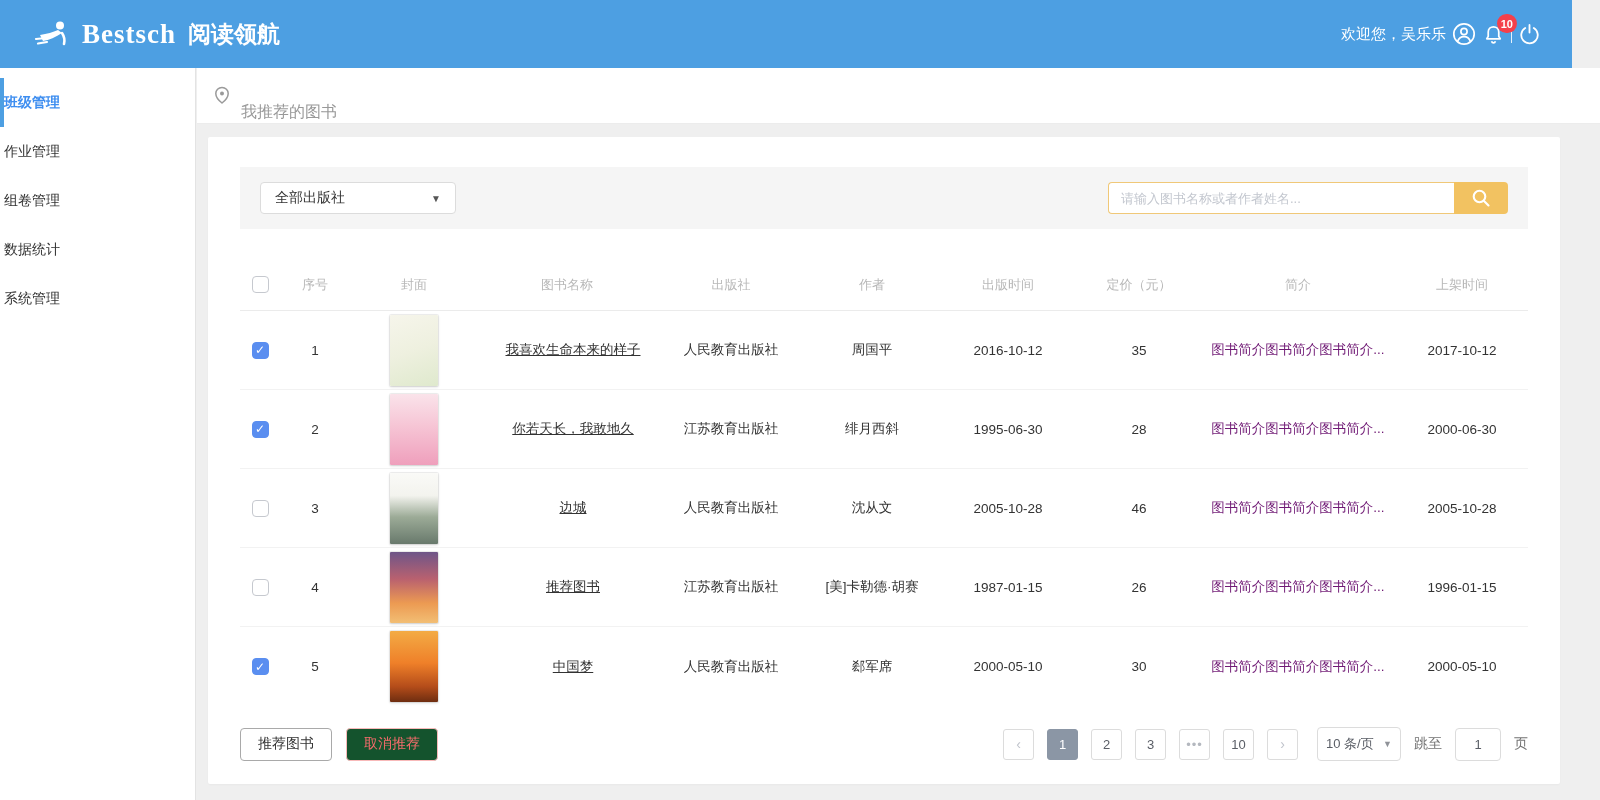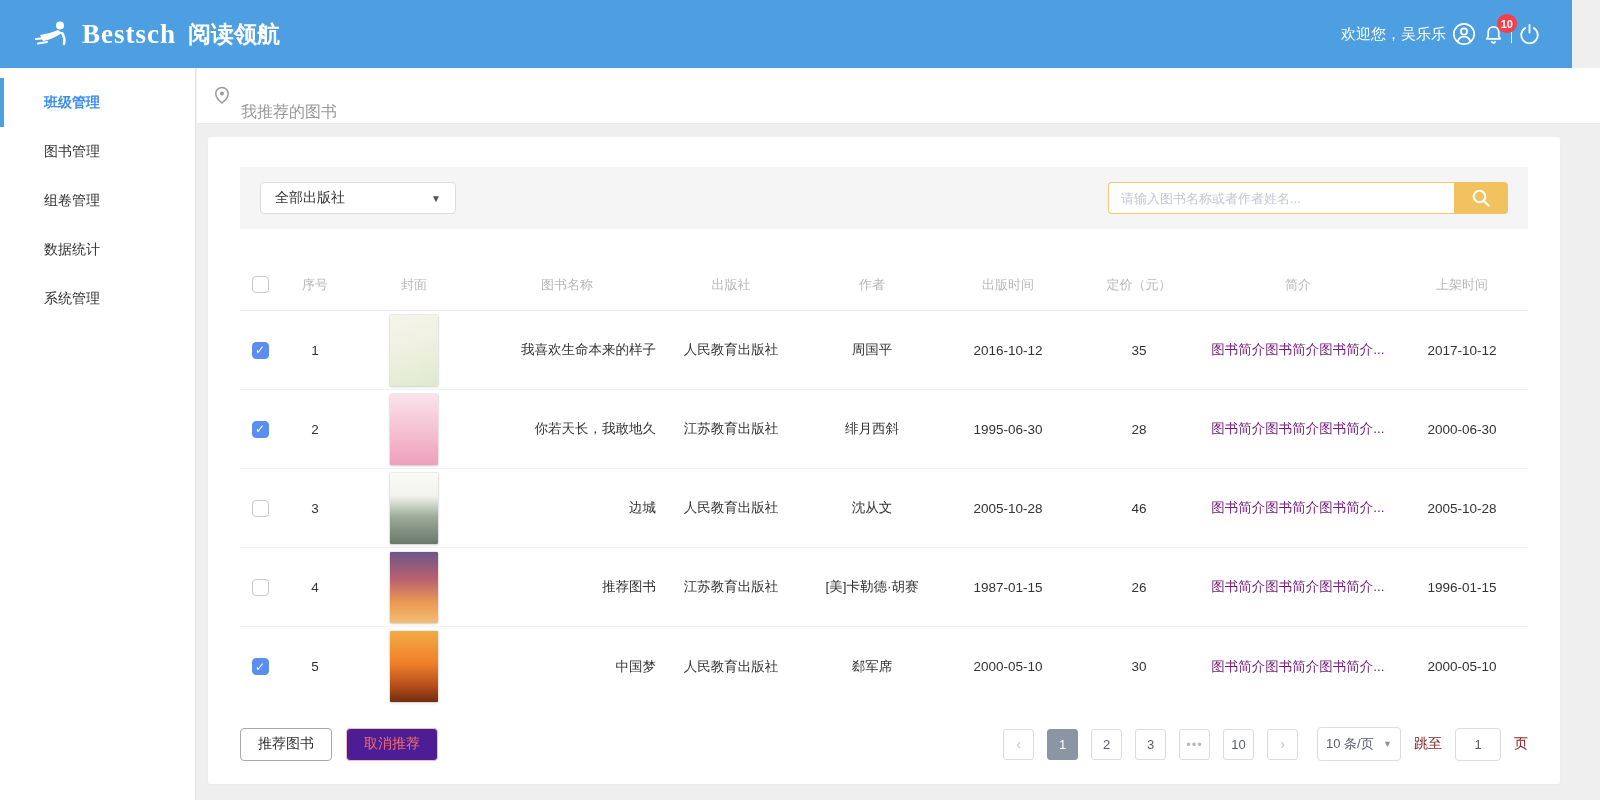--- a/index.html
+++ b/index.html
@@ -29,21 +29,21 @@
     display:flex; align-items:center; justify-content:center; padding:0 4px;
   }
   .vdivider { width:1px; height:18px; background:rgba(255,255,255,.85); }
 
   
   .sidebar {
     position:absolute; top:68px; left:0; width:196px; bottom:0;
     background:#fff; border-right:1px solid #e3e3e3; padding-top:10px;
   }
   .side-item {
-    height:49px; display:flex; align-items:center; padding-left:40px;
+    height:49px; display:flex; align-items:center; 
     font-size:14px; color:#333; cursor:pointer; border-left:4px solid transparent;
   }
   .side-item.active { color:#3e8ef0; border-left-color:#4d9fe2; font-weight:bold; }
 
   
   .main { position:absolute; top:68px; left:197px; right:0; bottom:0; }
   .breadcrumb-bar {
     height:56px; background:#fff; border-bottom:1px solid #ececec;
     display:flex; align-items:center; gap:9px; padding-left:15px; color:#999;
   }
@@ -79,60 +79,60 @@
   .t-head {
     display:grid; grid-template-columns:var(--cols); align-items:center;
     height:52px; color:#b8b8b8; font-size:13px; border-bottom:1px solid #ebebeb;
   }
   .t-row {
     display:grid; grid-template-columns:var(--cols); align-items:center;
     height:79px; font-size:13.5px; color:#333; border-bottom:1px solid #f2f2f2;
   }
   .t-row:last-child { border-bottom:none; }
   .c-center { text-align:center; }
-  .c-title { text-align:right; padding-left:12px; }
+  .c-title { text-align:center; padding-left:12px;text-decoration:underline; }
   .c-intro { color:#701a75; }
   .checkbox {
     width:17px; height:17px; border:1px solid #c6c9cf; border-radius:4px; background:#fff;
     cursor:pointer; margin:0 auto; display:flex; align-items:center; justify-content:center;
     font-size:12px; color:transparent;
   }
   .checkbox.checked { background:#5a8ef0; border-color:#5a8ef0; color:#fff; }
   .cover {
     width:48px; height:71px; margin:0 auto; border-radius:1px;
     box-shadow:0 0 0 1px rgba(0,0,0,.06), 0 1px 3px rgba(0,0,0,.15);
   }
 
   
   .table-footer { display:flex; align-items:center; justify-content:space-between; margin-top:21px; }
   .action-btns { display:flex; gap:14px; }
   .btn-recommend {
     height:33px; padding:0 17px; background:#fff; border:1px solid #a9a9a9; border-radius:4px;
     font-size:14px; color:#333; cursor:pointer; font-family:inherit;
   }
   .btn-cancel {
-    height:33px; padding:0 17px; background:#4c1d95; border:1px solid #f8b9b9; border-radius:4px;
+    height:33px; padding:0 17px; background:#14532d; border:1px solid #f8b9b9; border-radius:4px;
     font-size:14px; color:#f56c6c; cursor:pointer; font-family:inherit;
   }
   .pagination { display:flex; align-items:center; gap:13px; }
   .page-btn {
     min-width:31px; height:31px; line-height:29px; text-align:center; padding:0 6px;
     border:1px solid #dcdcdc; border-radius:3px; background:#fff; color:#5a5e66;
     font-size:13px; cursor:pointer;
   }
   .page-btn.active { background:#8b96a5; border-color:#8b96a5; color:#fff; }
   .page-btn.chev { color:#c0c4cc; font-size:14px; }
   .page-btn.dots { color:#b4b8bf; letter-spacing:1px; }
   .size-select {
     width:84px; height:34px; border:1px solid #dcdcdc; border-radius:4px; background:#fff;
     display:flex; align-items:center; justify-content:space-between; padding:0 8px 0 8px;
     font-size:13px; color:#5a5e66; cursor:pointer; margin-left:6px;
   }
   .size-caret { font-size:9px; color:#909399; }
-  .jump-label, .page-unit { font-size:14px; color:#7f1d1d; }
+  .jump-label, .page-unit { font-size:14px; color:#737373; }
   .jump-input {
     width:46px; height:33px; border:1px solid #dcdcdc; border-radius:4px; text-align:center;
     font-size:13px; color:#5a5e66; outline:none; font-family:inherit;
   }
   svg { display:block; }
 </style>
 </head>
 <body>
 
 <header class="top-header">
@@ -175,21 +175,21 @@
       </svg>
     </span>
   </div>
 </header>
 
 <aside class="sidebar" id="sidebar-mount">
     <div class="side-item active">
     <span>班级管理</span>
   </div>
     <div class="side-item">
-    <span>图书管理</span>
+    <span>作业管理</span>
   </div>
     <div class="side-item">
     <span>组卷管理</span>
   </div>
     <div class="side-item">
     <span>数据统计</span>
   </div>
     <div class="side-item">
     <span>系统管理</span>
   </div>

